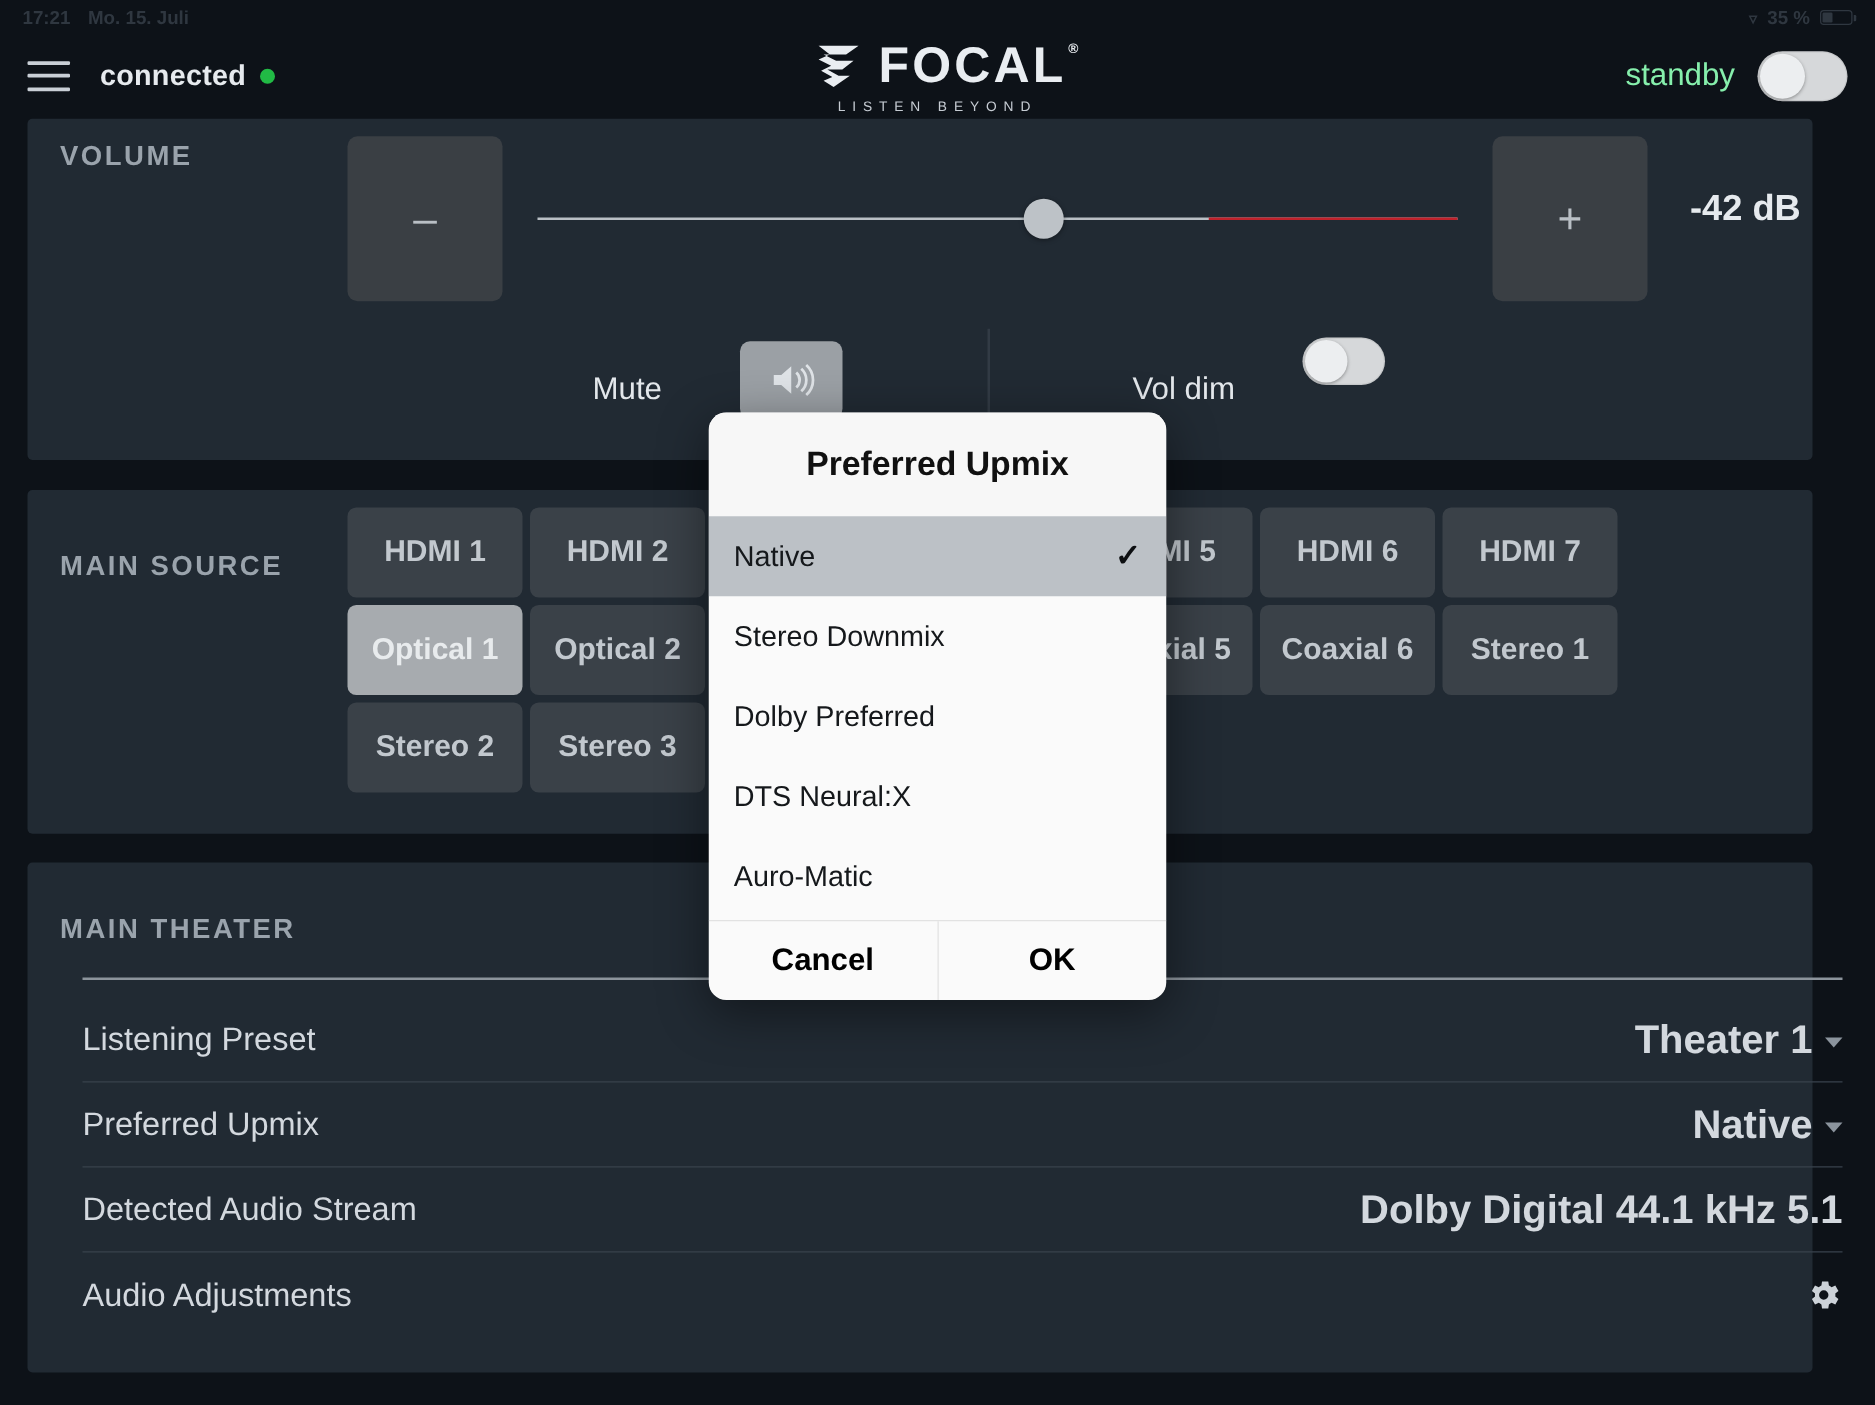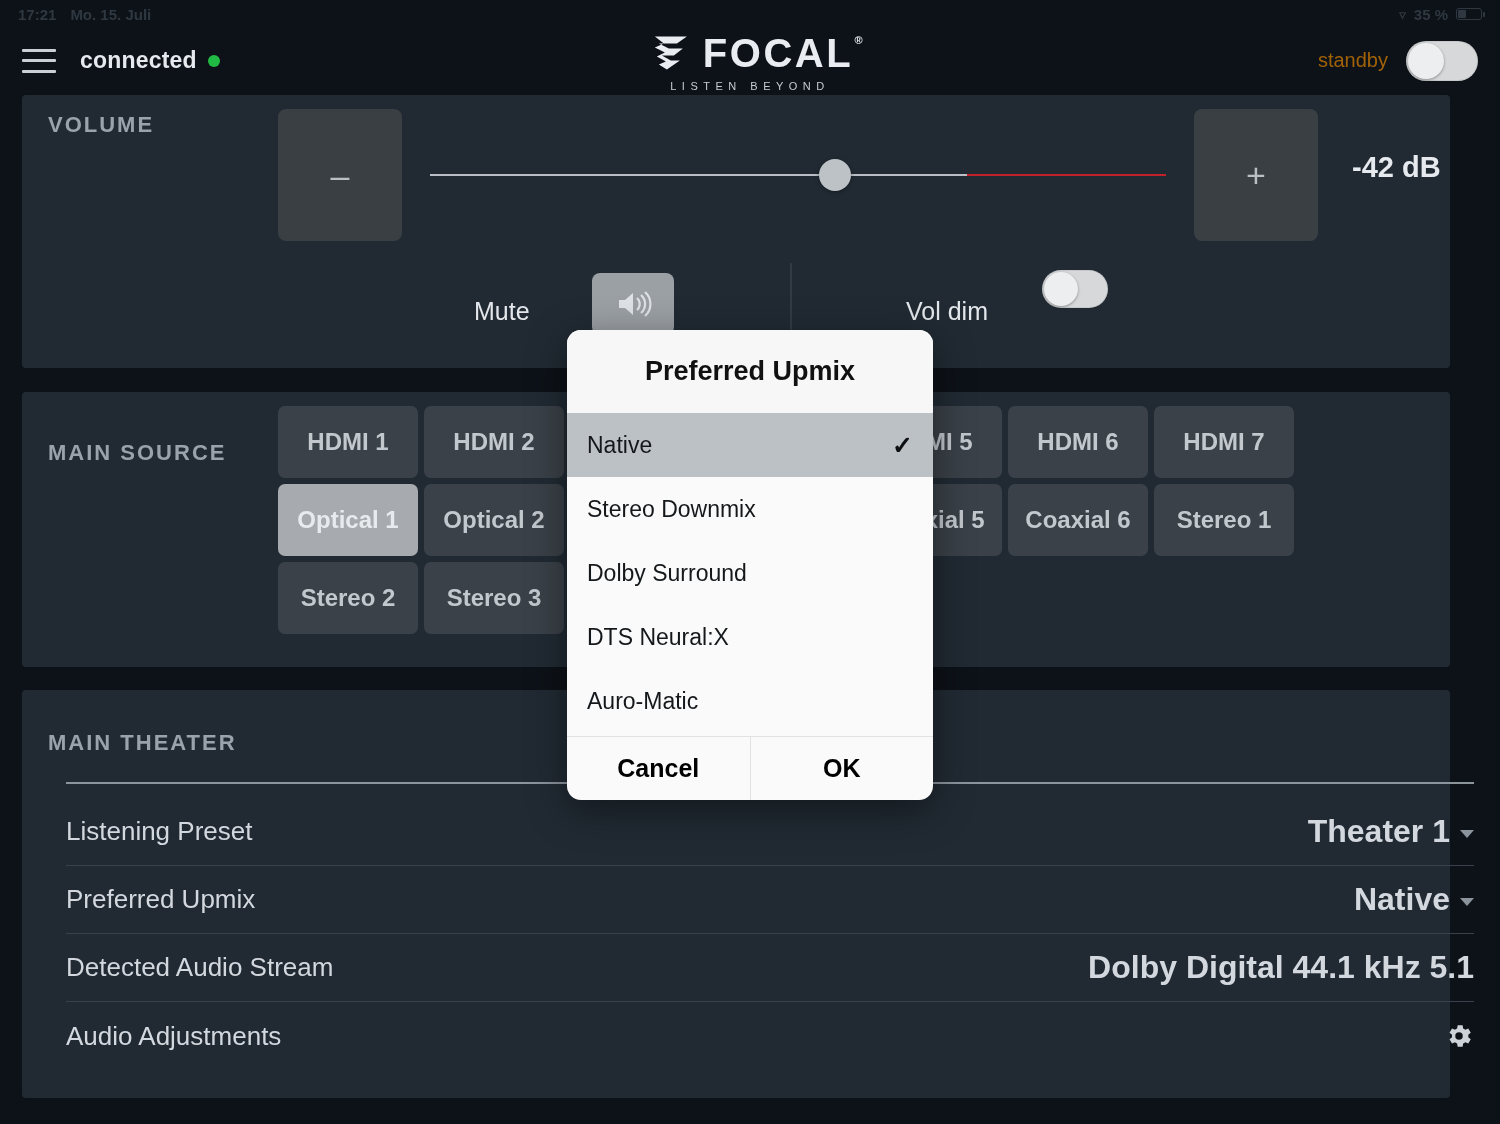--- a/index.html
+++ b/index.html
@@ -98,21 +98,21 @@
     color: #c6ccd3;
     font-size: 11px;
     letter-spacing: 5.5px;
     margin-top: 5px;
     font-weight: 500;
   }
   .standby-wrap {
     margin-left: auto;
     display: flex; align-items: center; gap: 18px;
   }
-  .standby-label { color: #a16207; font-size: 20px; font-weight: 500; }
+  .standby-label { color: #86efac; font-size: 25px; font-weight: 500; }
   .toggle {
     width: 72px; height: 40px; border-radius: 20px;
     background: #d6d8da;
     position: relative; cursor: pointer;
     box-shadow: inset 0 0 0 1px rgba(0,0,0,.07);
   }
   .toggle .knob {
     position: absolute; top: 2px; left: 2px;
     width: 36px; height: 36px; border-radius: 50%;
     background: #eceef0;
@@ -445,21 +445,21 @@
     <div class="modal-title">Preferred Upmix</div>
     <div class="modal-list" id="modal-list">
         <div class="modal-item selected">
           <span>Native</span>
           <span class="check">✓</span>
         </div>
         <div class="modal-item">
           <span>Stereo Downmix</span>
         </div>
         <div class="modal-item">
-          <span>Dolby Surround</span>
+          <span>Dolby Preferred</span>
         </div>
         <div class="modal-item">
           <span>DTS Neural:X</span>
         </div>
         <div class="modal-item">
           <span>Auro-Matic</span>
         </div>
       </div>
     <div class="modal-actions">
       <div class="modal-btn">Cancel</div>

